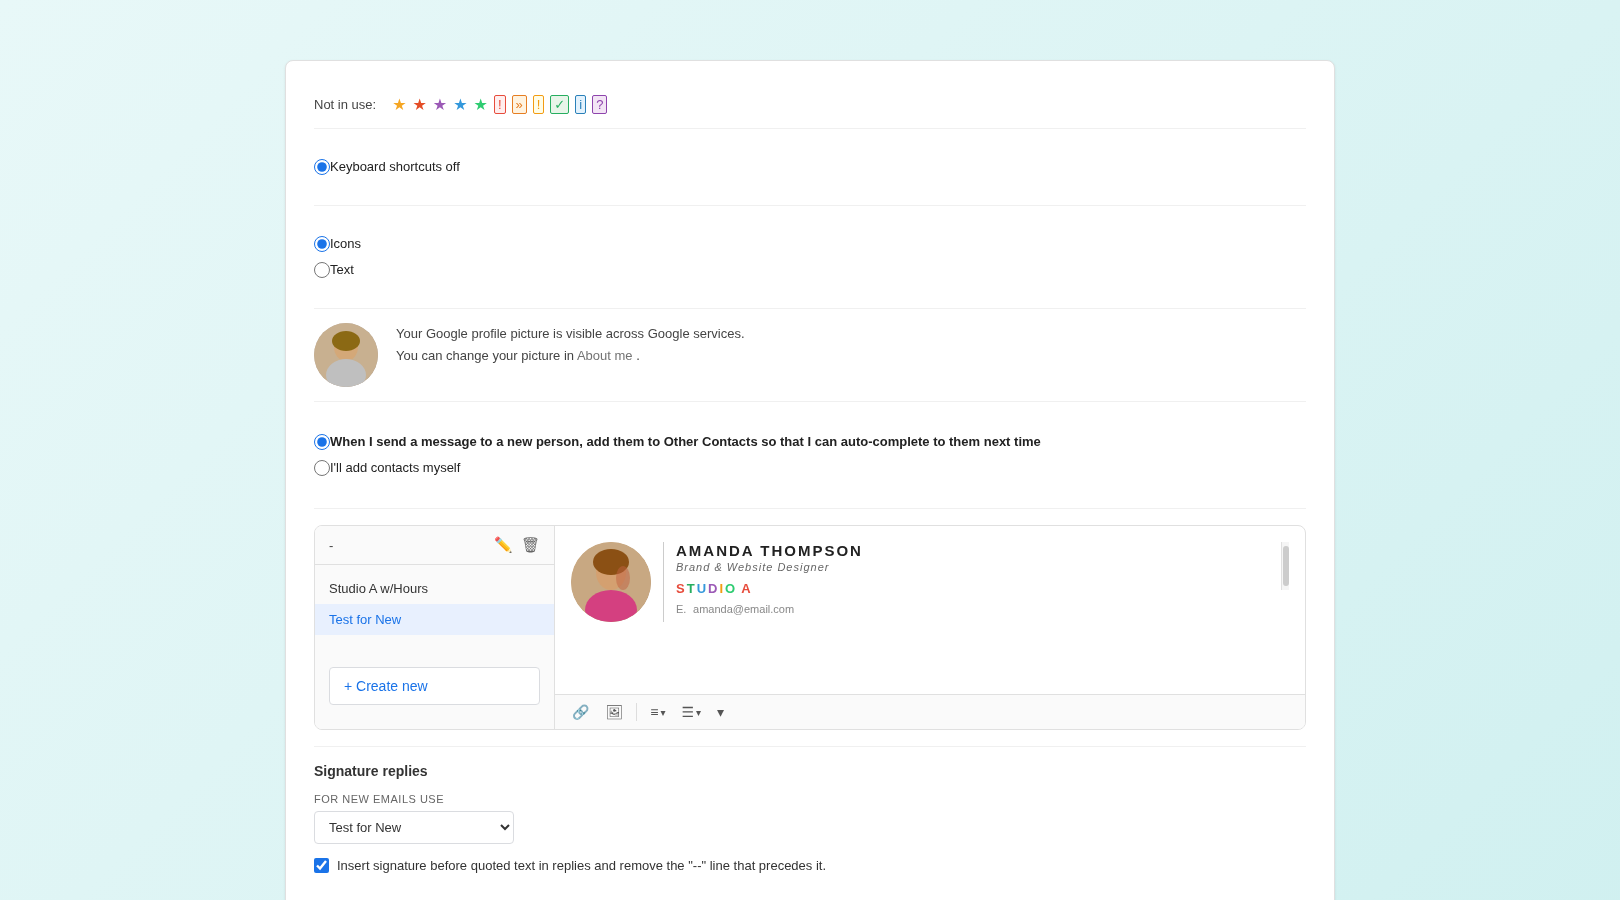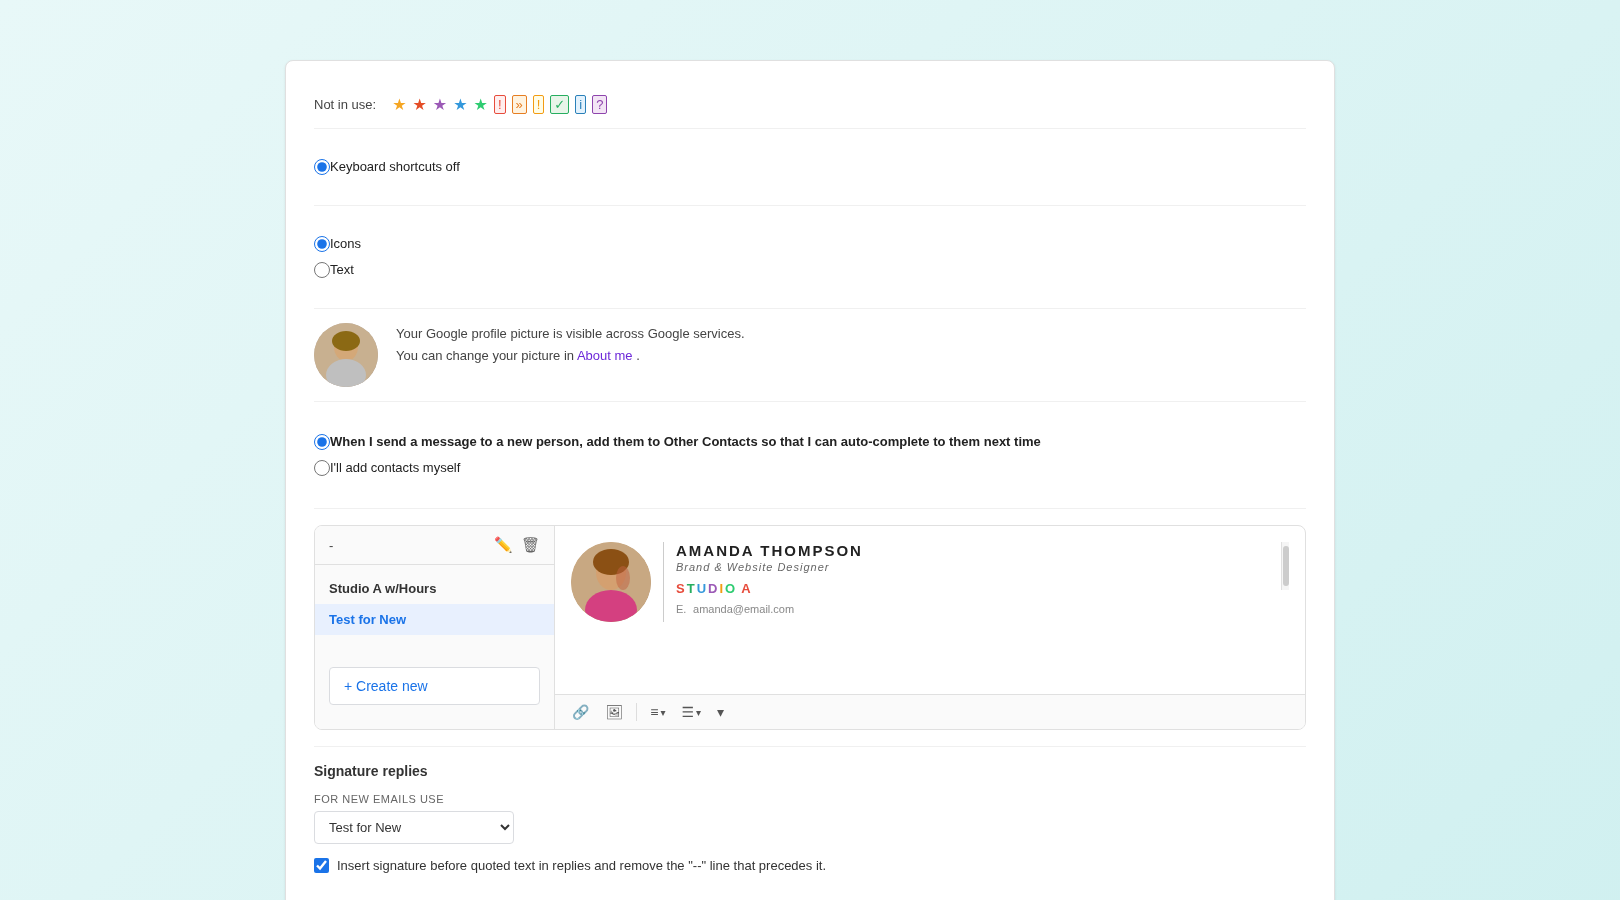--- a/index.html
+++ b/index.html
@@ -85,21 +85,21 @@
       display: flex;
       align-items: center;
       justify-content: center;
     }
     .profile-text {
       font-size: 13px;
       color: #444;
       line-height: 1.7;
     }
     .profile-text a {
-      color: #6d28d9;
+      color: #737373;
       text-decoration: none;
     }
 
     
     .contacts-row {
       padding: 16px 0;
       border-bottom: 1px solid #f0f0f0;
     }
 
     
@@ -138,21 +138,20 @@
       gap: 8px;
     }
     .sig-list-actions span {
       cursor: pointer;
       color: #666;
       font-size: 15px;
     }
     .sig-list-items {
       flex: 1;
       padding: 8px 0;
-      font-weight: bold;
     }
     .sig-item {
       padding: 8px 14px;
       font-size: 13px;
       color: #333;
       cursor: pointer;
     }
     .sig-item.active { background: #e8f0fe; color: #1a73e8; }
     .create-new-btn {
       margin: 24px 14px;

